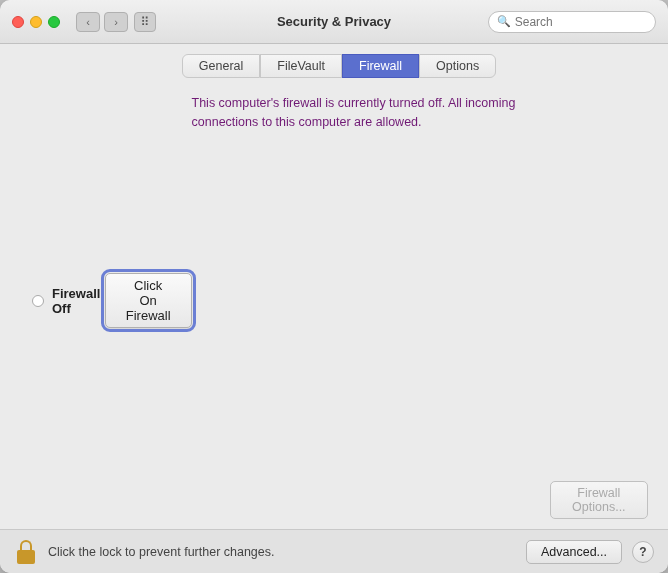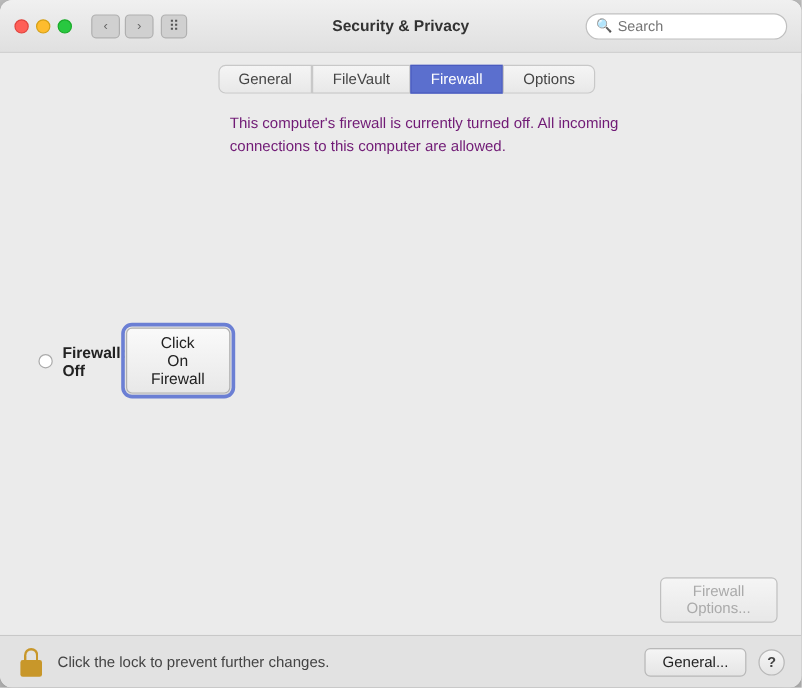--- a/index.html
+++ b/index.html
@@ -335,17 +335,17 @@
     <p class="firewall-desc">This computer's firewall is currently turned off. All incoming connections to this computer are allowed.</p>
     <button class="firewall-options-btn" disabled="">Firewall Options...</button>
   </div>
 
   <div class="bottombar">
     <div class="lock-icon">
       <div class="lock-shackle"></div>
       <div class="lock-body"></div>
     </div>
     <span class="lock-text">Click the lock to prevent further changes.</span>
-    <button class="advanced-btn">General...</button>
+    <button class="advanced-btn">Advanced...</button>
     <div class="question-btn">?</div>
   </div>
 
 </div>
 
 </body></html>

